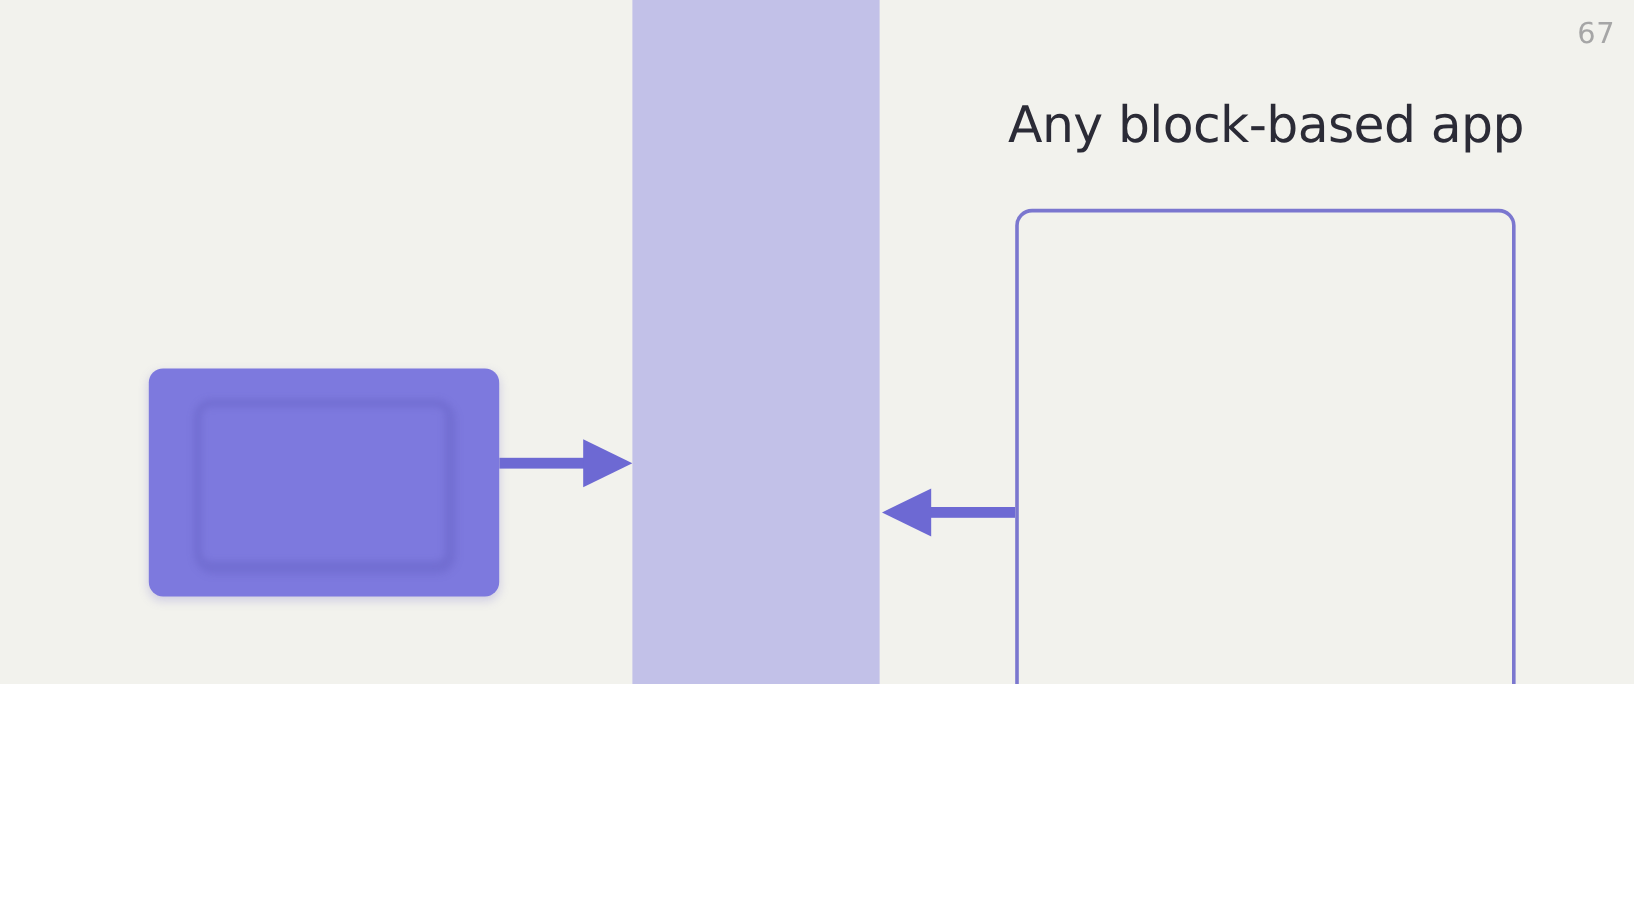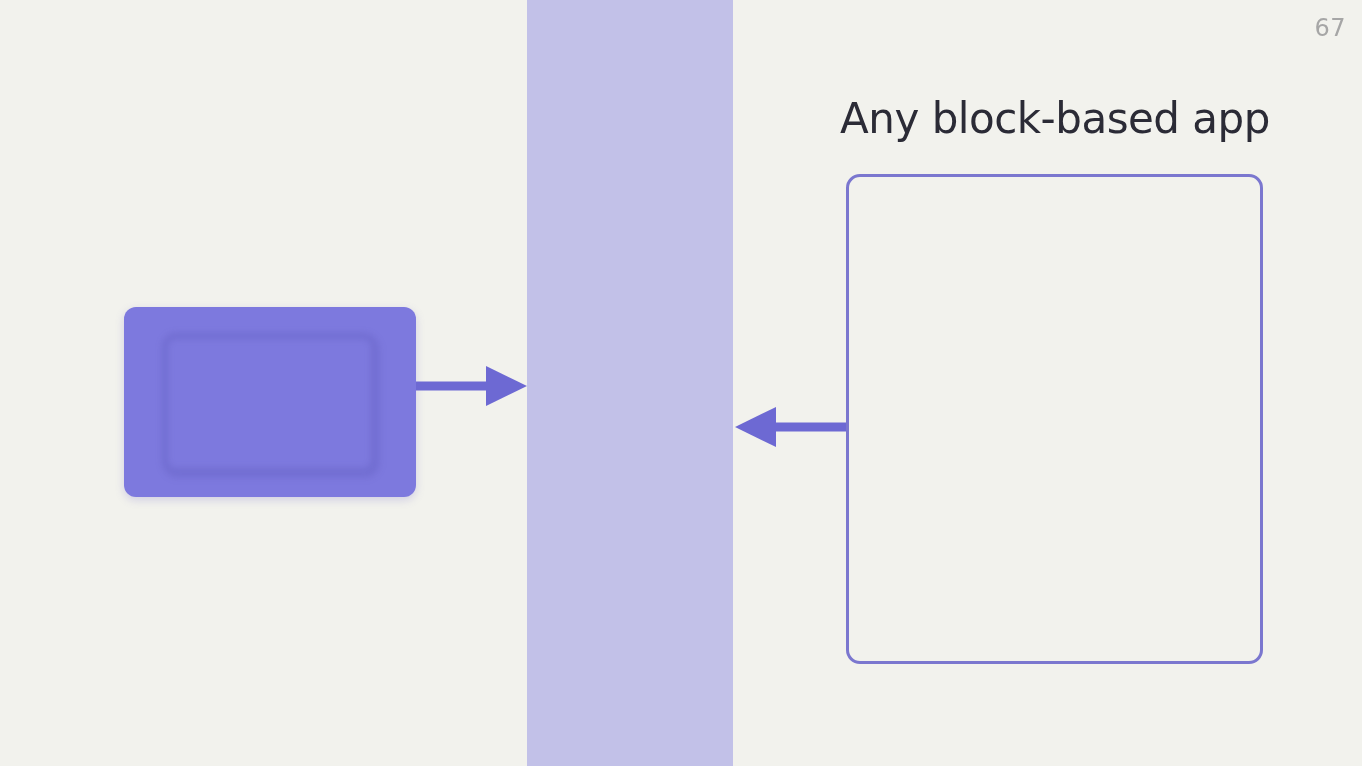--- a/index.html
+++ b/index.html
@@ -2,21 +2,21 @@
 <html style="--background: #f2f2ed; --band: #c2c1e8; --block-fill: #7d79de; --arrow: #6d69d3; --app-box-border: #7b77cf; --title-text: #2b2b36; --page-number: #a6a6a6;"><head>
 <meta charset="utf-8">
 <style>
   html, body {
     margin: 0;
     padding: 0;
   }
   .slide {
     position: relative;
     width: 1362px;
-    height: 766px;
+    height: 570px;
     overflow: hidden;
     background: var(--background, #f2f2ed);
     font-family: "DejaVu Sans", "Liberation Sans", sans-serif;
   }
 
   .band {
     position: absolute;
     left: 527px;
     top: 0;
     width: 206px;
@@ -44,21 +44,21 @@
     white-space: nowrap;
     line-height: 1.15;
   }
   .title.left-title {
     left: 124px;
     top: 233px;
     width: 292px;
   }
   .title.right-title {
     left: 824px;
-    top: 95px;
+    top: 80px;
     width: 462px;
   }
 
   .block {
     position: absolute;
     left: 124px;
     top: 307px;
     width: 292px;
     height: 190px;
     background: var(--block-fill, #7d79de);

